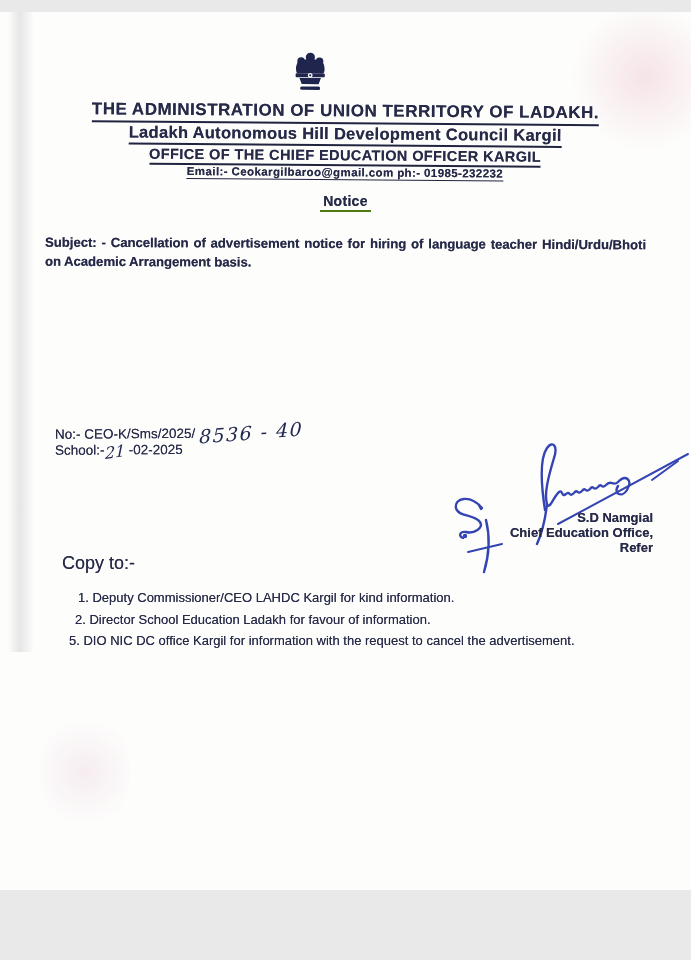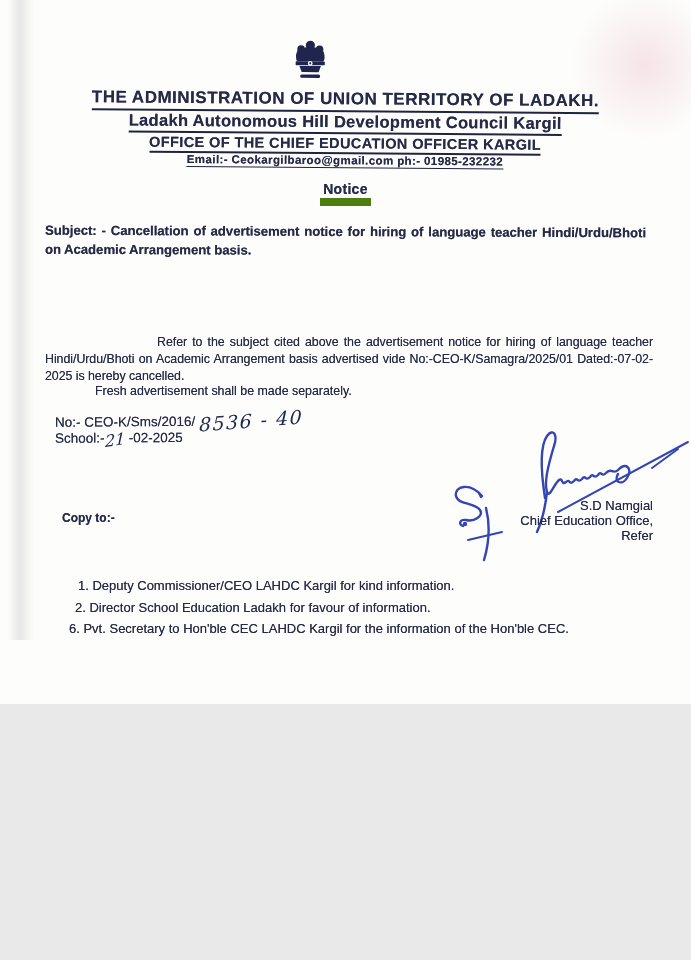--- a/index.html
+++ b/index.html
@@ -1,17 +1,17 @@
 <!DOCTYPE html>
 <html><head>
 <meta charset="utf-8">
 <style>
   html,body { margin:0; padding:0; background:#e9e9e9; }
   .page {
-    position:relative; width:691px; height:704px; margin:0 auto;
+    position:relative; width:691px; height:878px; margin:12px auto;
     background:#fdfdfc; overflow:hidden;
     font-family:"Liberation Sans", sans-serif;
     color:#262a48;
   }
   .abs { position:absolute; }
   .t  { text-shadow: 0 0 0.6px rgba(38,42,72,.75); }
 
   
   .shade-left {
     left:8px; top:0; width:26px; height:640px;
@@ -35,21 +35,21 @@
   .emblem { position:absolute; left:287px; top:36px; width:46px; height:50px; }
   .hline { position:absolute; left:0; width:691px; text-align:center; font-weight:700; }
   .hline > span { display:inline-block; border-bottom:2.2px solid #20243f; padding-bottom:1px; }
   .h1 { top:87px;  font-size:17px;  letter-spacing:.5px; }
   .h2 { top:110px; font-size:16.5px; letter-spacing:.3px; }
   .h3 { top:133px; font-size:14.5px; letter-spacing:.4px; }
   .email { top:152px; font-size:11.5px; letter-spacing:.4px; }
   .email > span { border-bottom-width:1.6px; }
 
   .notice { left:0; top:181px; width:691px; text-align:center; font-weight:700; font-size:14px; }
-  .notice > span { display:inline-block; border-bottom:8px solid #4d7c0f; padding:0 3px 1px 3px; letter-spacing:.3px; }
+  .notice > span { display:inline-block; border-bottom:2px solid #4d7c0f; padding:0 3px 1px 3px; letter-spacing:.3px; }
 
   .subject {
     left:45px; top:209px; width:601px; font-size:13.2px; font-weight:700;
     line-height:19px; text-align:justify; letter-spacing:-.05px;
     transform:rotate(.25deg);
   }
 
   .bodytext {
     left:45px; top:322px; width:608px; font-size:12.4px; font-weight:400;
     line-height:17px; text-align:justify; letter-spacing:-.05px; text-indent:112px;
@@ -58,23 +58,23 @@
 
   .refblock { left:55px; top:410px; font-size:13.5px; transform:rotate(-.4deg); }
   .refline { height:20px; white-space:nowrap; }
   .handwt {
     display:inline-block; font-family:"DejaVu Serif", serif; font-style:italic;
     font-size:19px; color:#20284f; letter-spacing:1.5px;
     transform:rotate(-4deg) skewX(-6deg); vertical-align:-2px;
   }
   .handwt.small { font-size:16px; letter-spacing:0; transform:rotate(-8deg) skewX(-10deg); vertical-align:-3px; }
 
-  .sigtext { right:38px; top:498px; text-align:right; font-weight:400; font-size:13px; line-height:15px; }
+  .sigtext { right:38px; top:498px; text-align:right; font-weight:700; font-size:13px; line-height:15px; }
 
-  .copyhead { left:62px; top:511px; font-weight:700; font-size:12px; }
+  .copyhead { left:62px; top:541px; font-weight:400; font-size:18px; }
   .copylist { left:45px; top:575px; width:630px; font-size:13px; }
   .copylist .item { line-height:21.6px; white-space:nowrap; }
   .copylist .item:nth-child(1){ padding-left:33px; }
   .copylist .item:nth-child(2){ padding-left:30px; }
   .copylist .item:nth-child(3){ padding-left:24px; }
   .copylist .item:nth-child(4){ padding-left:22px; }
   .copylist .item:nth-child(5){ padding-left:10px; }
   .copylist .item:nth-child(6){ padding-left:11px; }
   .copylist .item:nth-child(7){ padding-left:11px; }
   .copylist .item:nth-child(8){ padding-left:23px; }
@@ -110,26 +110,24 @@
     <div class="hline h1 t"><span>THE ADMINISTRATION OF UNION TERRITORY OF LADAKH.</span></div>
     <div class="hline h2 t"><span>Ladakh Autonomous Hill Development Council Kargil</span></div>
     <div class="hline h3 t"><span>OFFICE OF THE CHIEF EDUCATION OFFICER KARGIL</span></div>
     <div class="hline email t"><span>Email:- Ceokargilbaroo@gmail.com ph:- 01985-232232</span></div>
   </div>
 
   <div class="abs notice t"><span>Notice</span></div>
 
   <p class="abs subject t">Subject: - Cancellation of advertisement notice for hiring of language teacher Hindi/Urdu/Bhoti on Academic Arrangement basis.</p>
 
-  <p class="abs bodytext t">Refer to the subject cited above the advertisement notice for hiring of language teacher Hindi/Urdu/Bhoti  on Academic Arrangement basis advertised vide No:-CEO-K/Samagra/2025/01 Dated:-07-02-2025 is hereby cancelled.</p>
-  <p class="abs bodytext2 t">Fresh advertisement shall be made separately.</p>
 
   <div class="abs refblock">
     <div class="refline">
-      <span class="t">No:- CEO-K/Sms/2016/</span>
+      <span class="t">No:- CEO-K/Sms/2025/</span>
       <span class="handwt">8536 - 40</span>
     </div>
     <div class="refline">
       <span class="t">School:-</span><span class="handwt small">21</span>
       <span class="t">-02-2025</span>
     </div>
   </div>
 
   <svg class="abs sig-overlay" viewBox="0 0 261 165">
     <g fill="none" stroke="#2a3cb0" stroke-width="2.4" stroke-linecap="round" opacity=".95">
@@ -155,16 +153,16 @@
   <div class="abs sigtext t">
     <div>S.D Namgial</div>
     <div>Chief Education Office,</div>
     <div>Refer</div>
   </div>
 
   <div class="abs copyhead t">Copy to:-</div>
   <div class="abs copylist">
     <div class="item t">1. Deputy Commissioner/CEO LAHDC  Kargil for kind information.</div>
     <div class="item t">2.  Director School Education Ladakh for favour of  information.</div>
-    <div class="item t">6. Pvt. Secretary to Hon'ble CEC LAHDC Kargil for the information of the Hon'ble CEC.</div>
+    <div class="item t">5. DIO NIC DC office Kargil for information with the request to cancel the advertisement.</div>
   </div>
 
 </div>
 
 </body></html>

